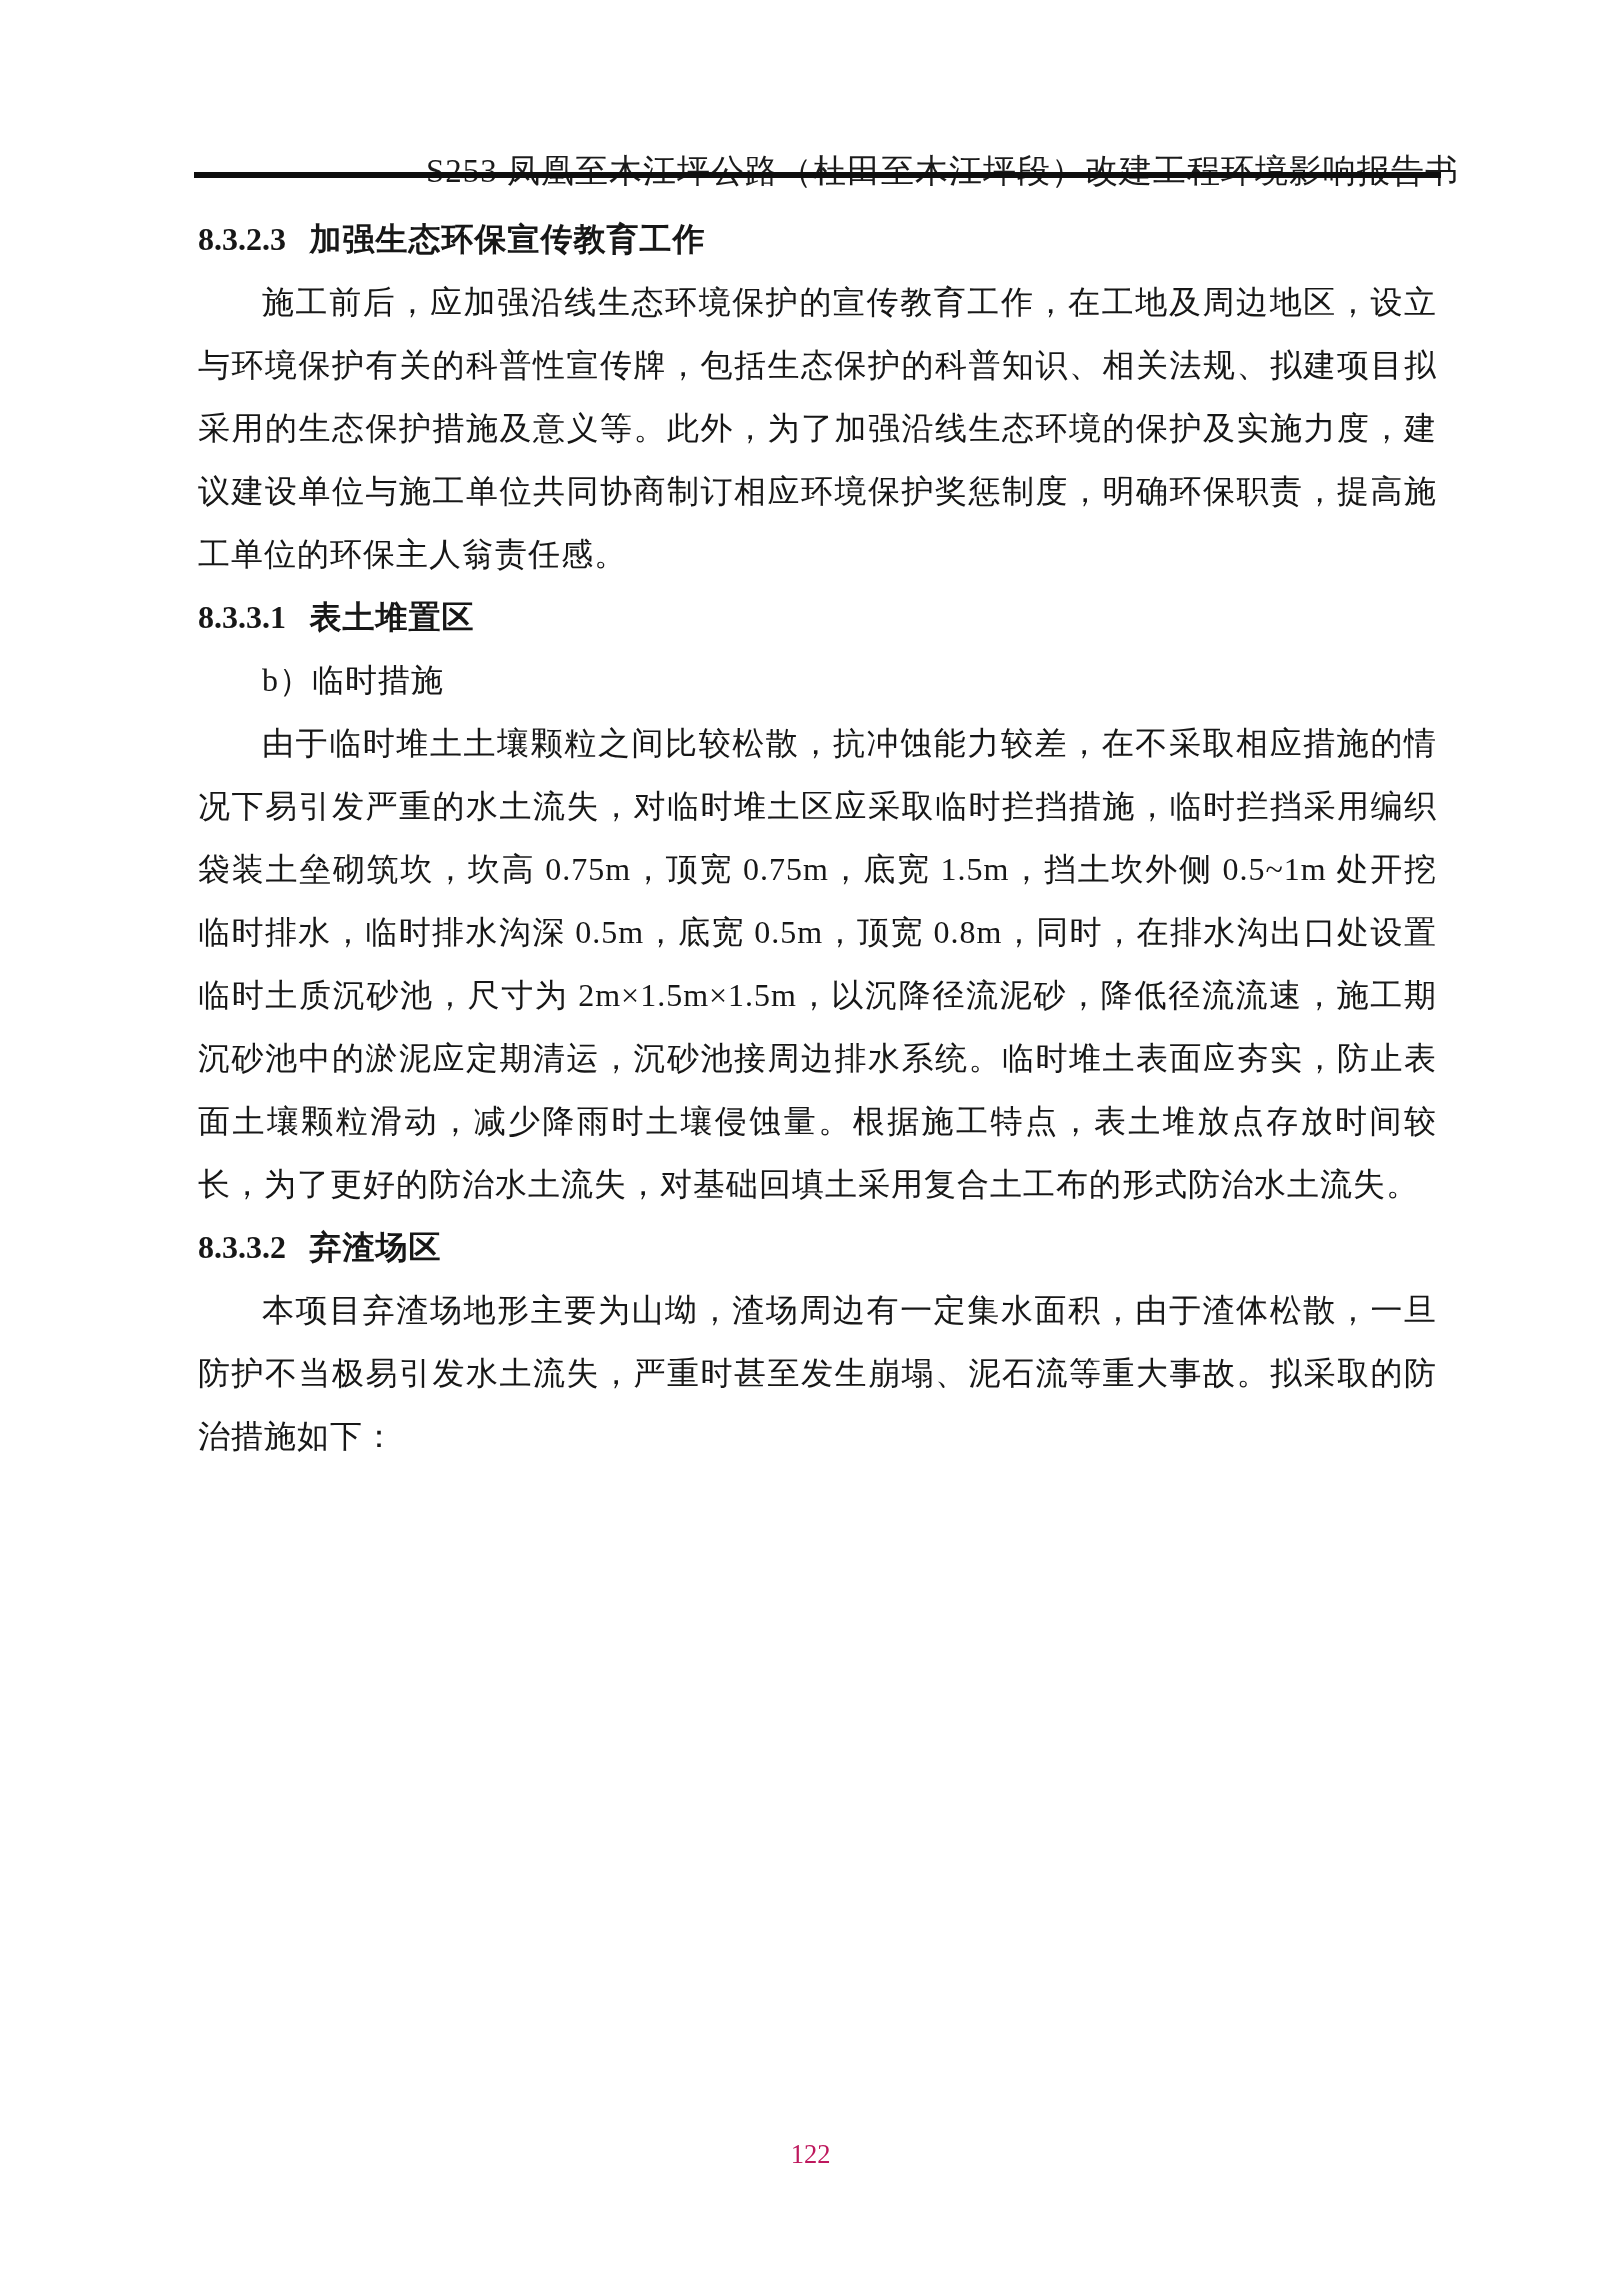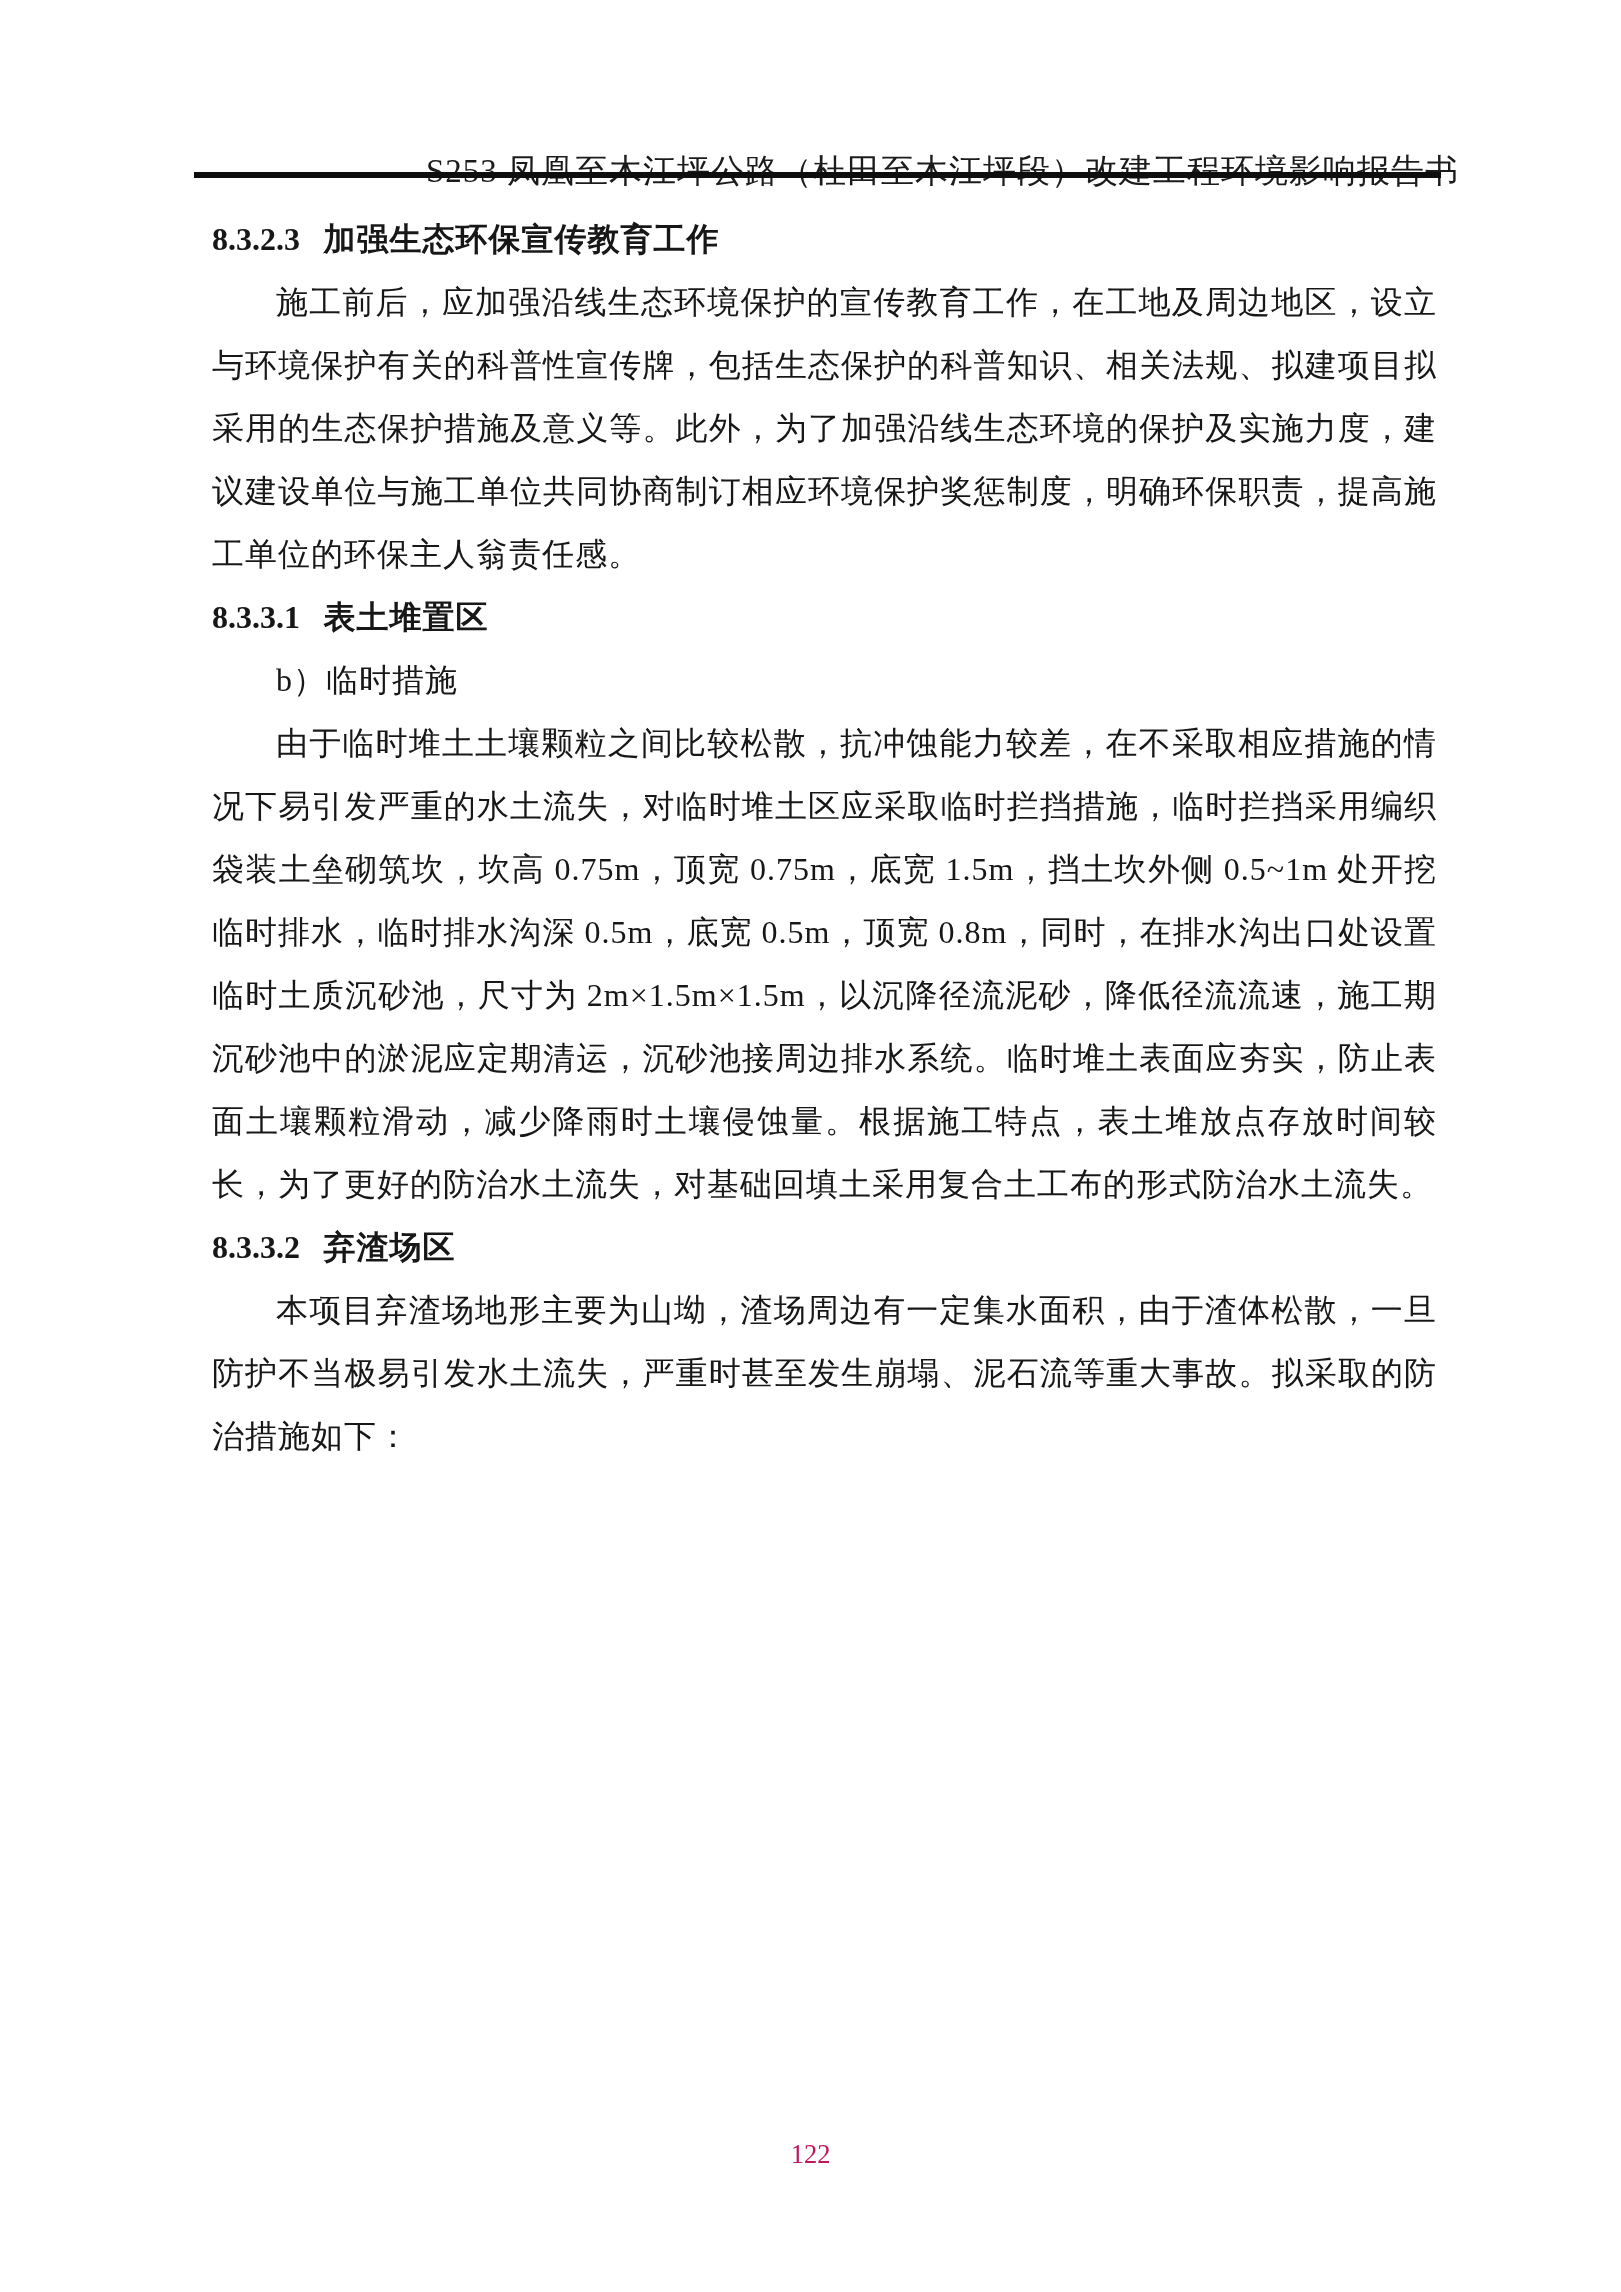--- a/index.html
+++ b/index.html
@@ -37,21 +37,20 @@
     background: #0e0e0e;
   }
   .content {
     position: absolute;
     left: 198px;
     right: 184px;
     top: 208px;
     font-size: 32px;
     line-height: 63px;
     letter-spacing: 1px;
-    margin-left: 14px;
   }
   .heading {
     font-weight: bold;
     margin: 0;
     white-space: nowrap;
   }
   .heading .hnum {
     font-family: "Liberation Serif", "DejaVu Serif", serif;
     margin-right: 23.5px;
     letter-spacing: 0;

